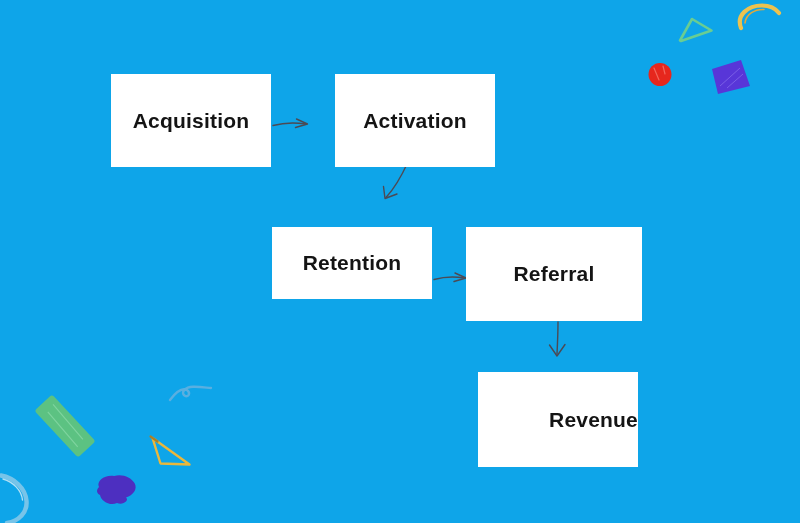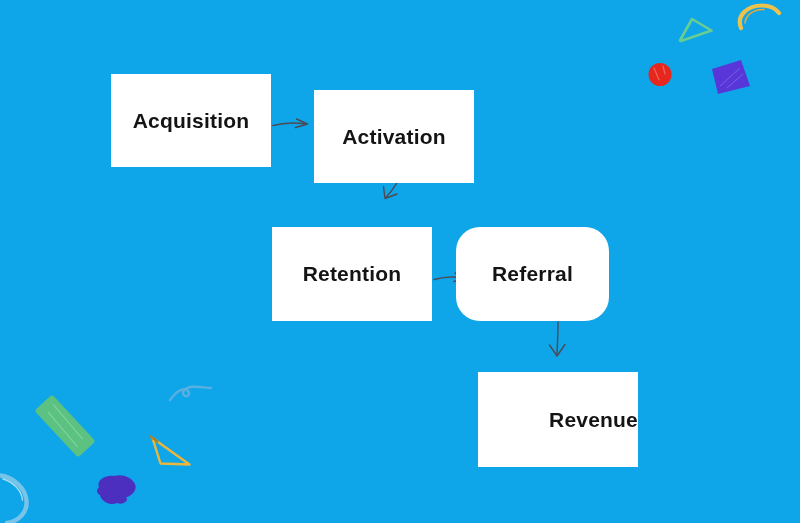--- a/index.html
+++ b/index.html
@@ -35,23 +35,23 @@
     cursor: pointer;
   }
   .node-label {
     font-size: 21px;
     font-weight: 600;
     color: #141414;
     letter-spacing: 0.2px;
     white-space: nowrap;
   }
   .node-acquisition { left: 111px; top: 74px;  width: 160px; height: 93px; }
-  .node-activation  { left: 314px; top: 74px;  width: 160px; height: 93px; margin-top: 16px; }
-  .node-retention   { left: 272px; top: 227px; width: 160px; height: 94px; }
-  .node-referral    { left: 456px; top: 227px; width: 153px; height: 94px; border-radius: 24px; }
+  .node-activation  { left: 335px; top: 74px;  width: 160px; height: 93px; }
+  .node-retention   { left: 272px; top: 227px; width: 160px; height: 72px; }
+  .node-referral    { left: 466px; top: 227px; width: 176px; height: 94px; }
   .node-revenue     { left: 478px; top: 372px; width: 160px; height: 95px; justify-content: flex-end; }
 </style>
 </head>
 <body>
 
 <div class="board">
 
   <svg class="doodle-layer" viewBox="0 0 800 523" xmlns="http://www.w3.org/2000/svg">
 
     <g stroke="#4C4A54" stroke-width="1.4" fill="none" stroke-linecap="round" stroke-linejoin="round">

